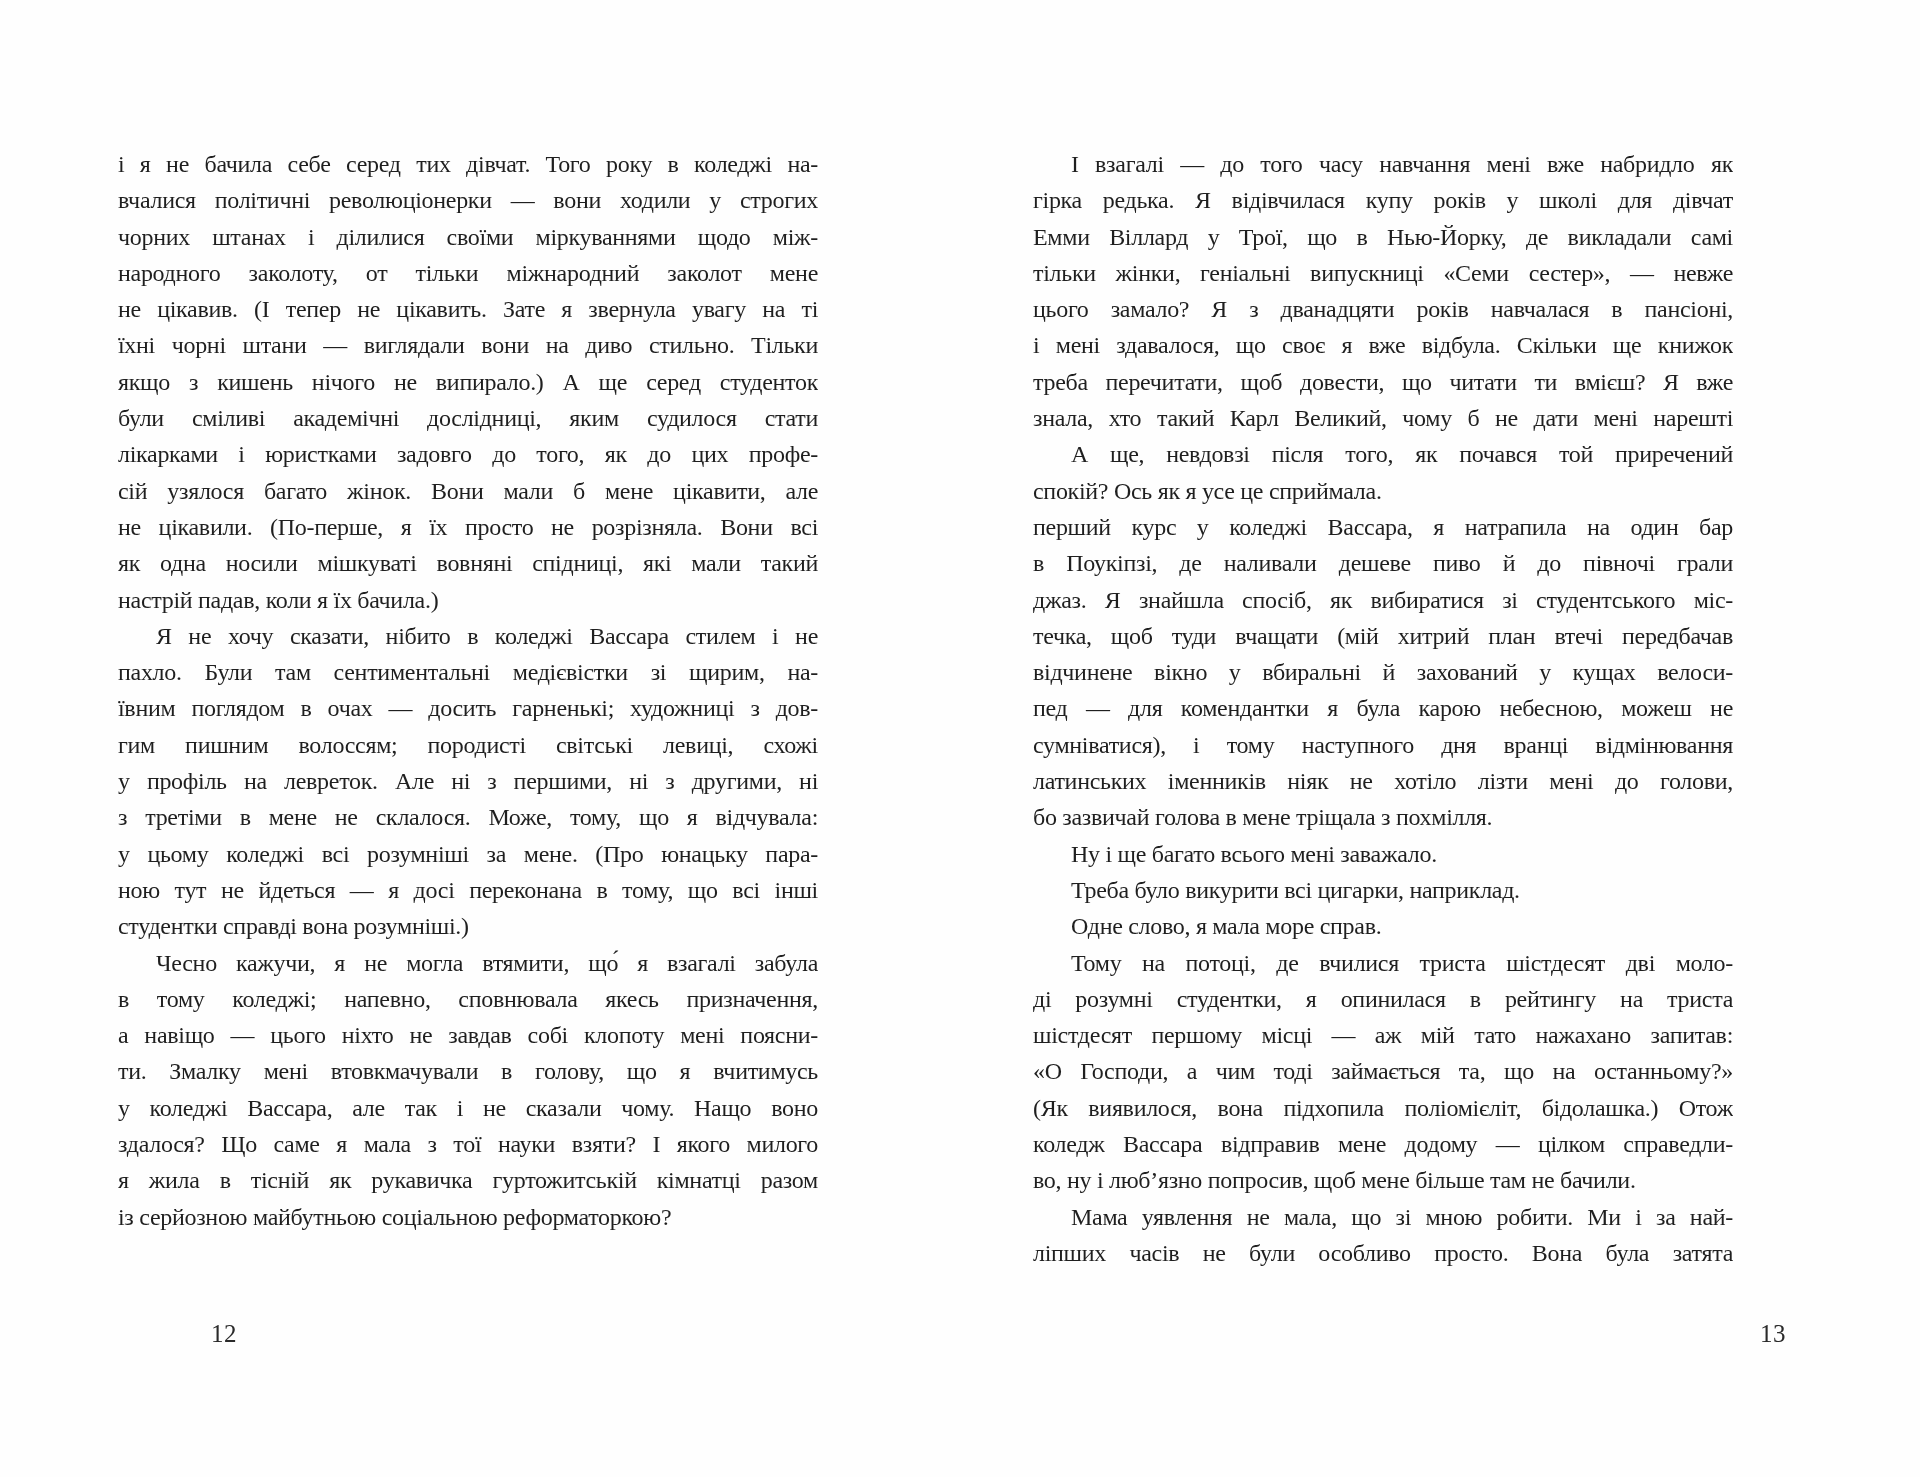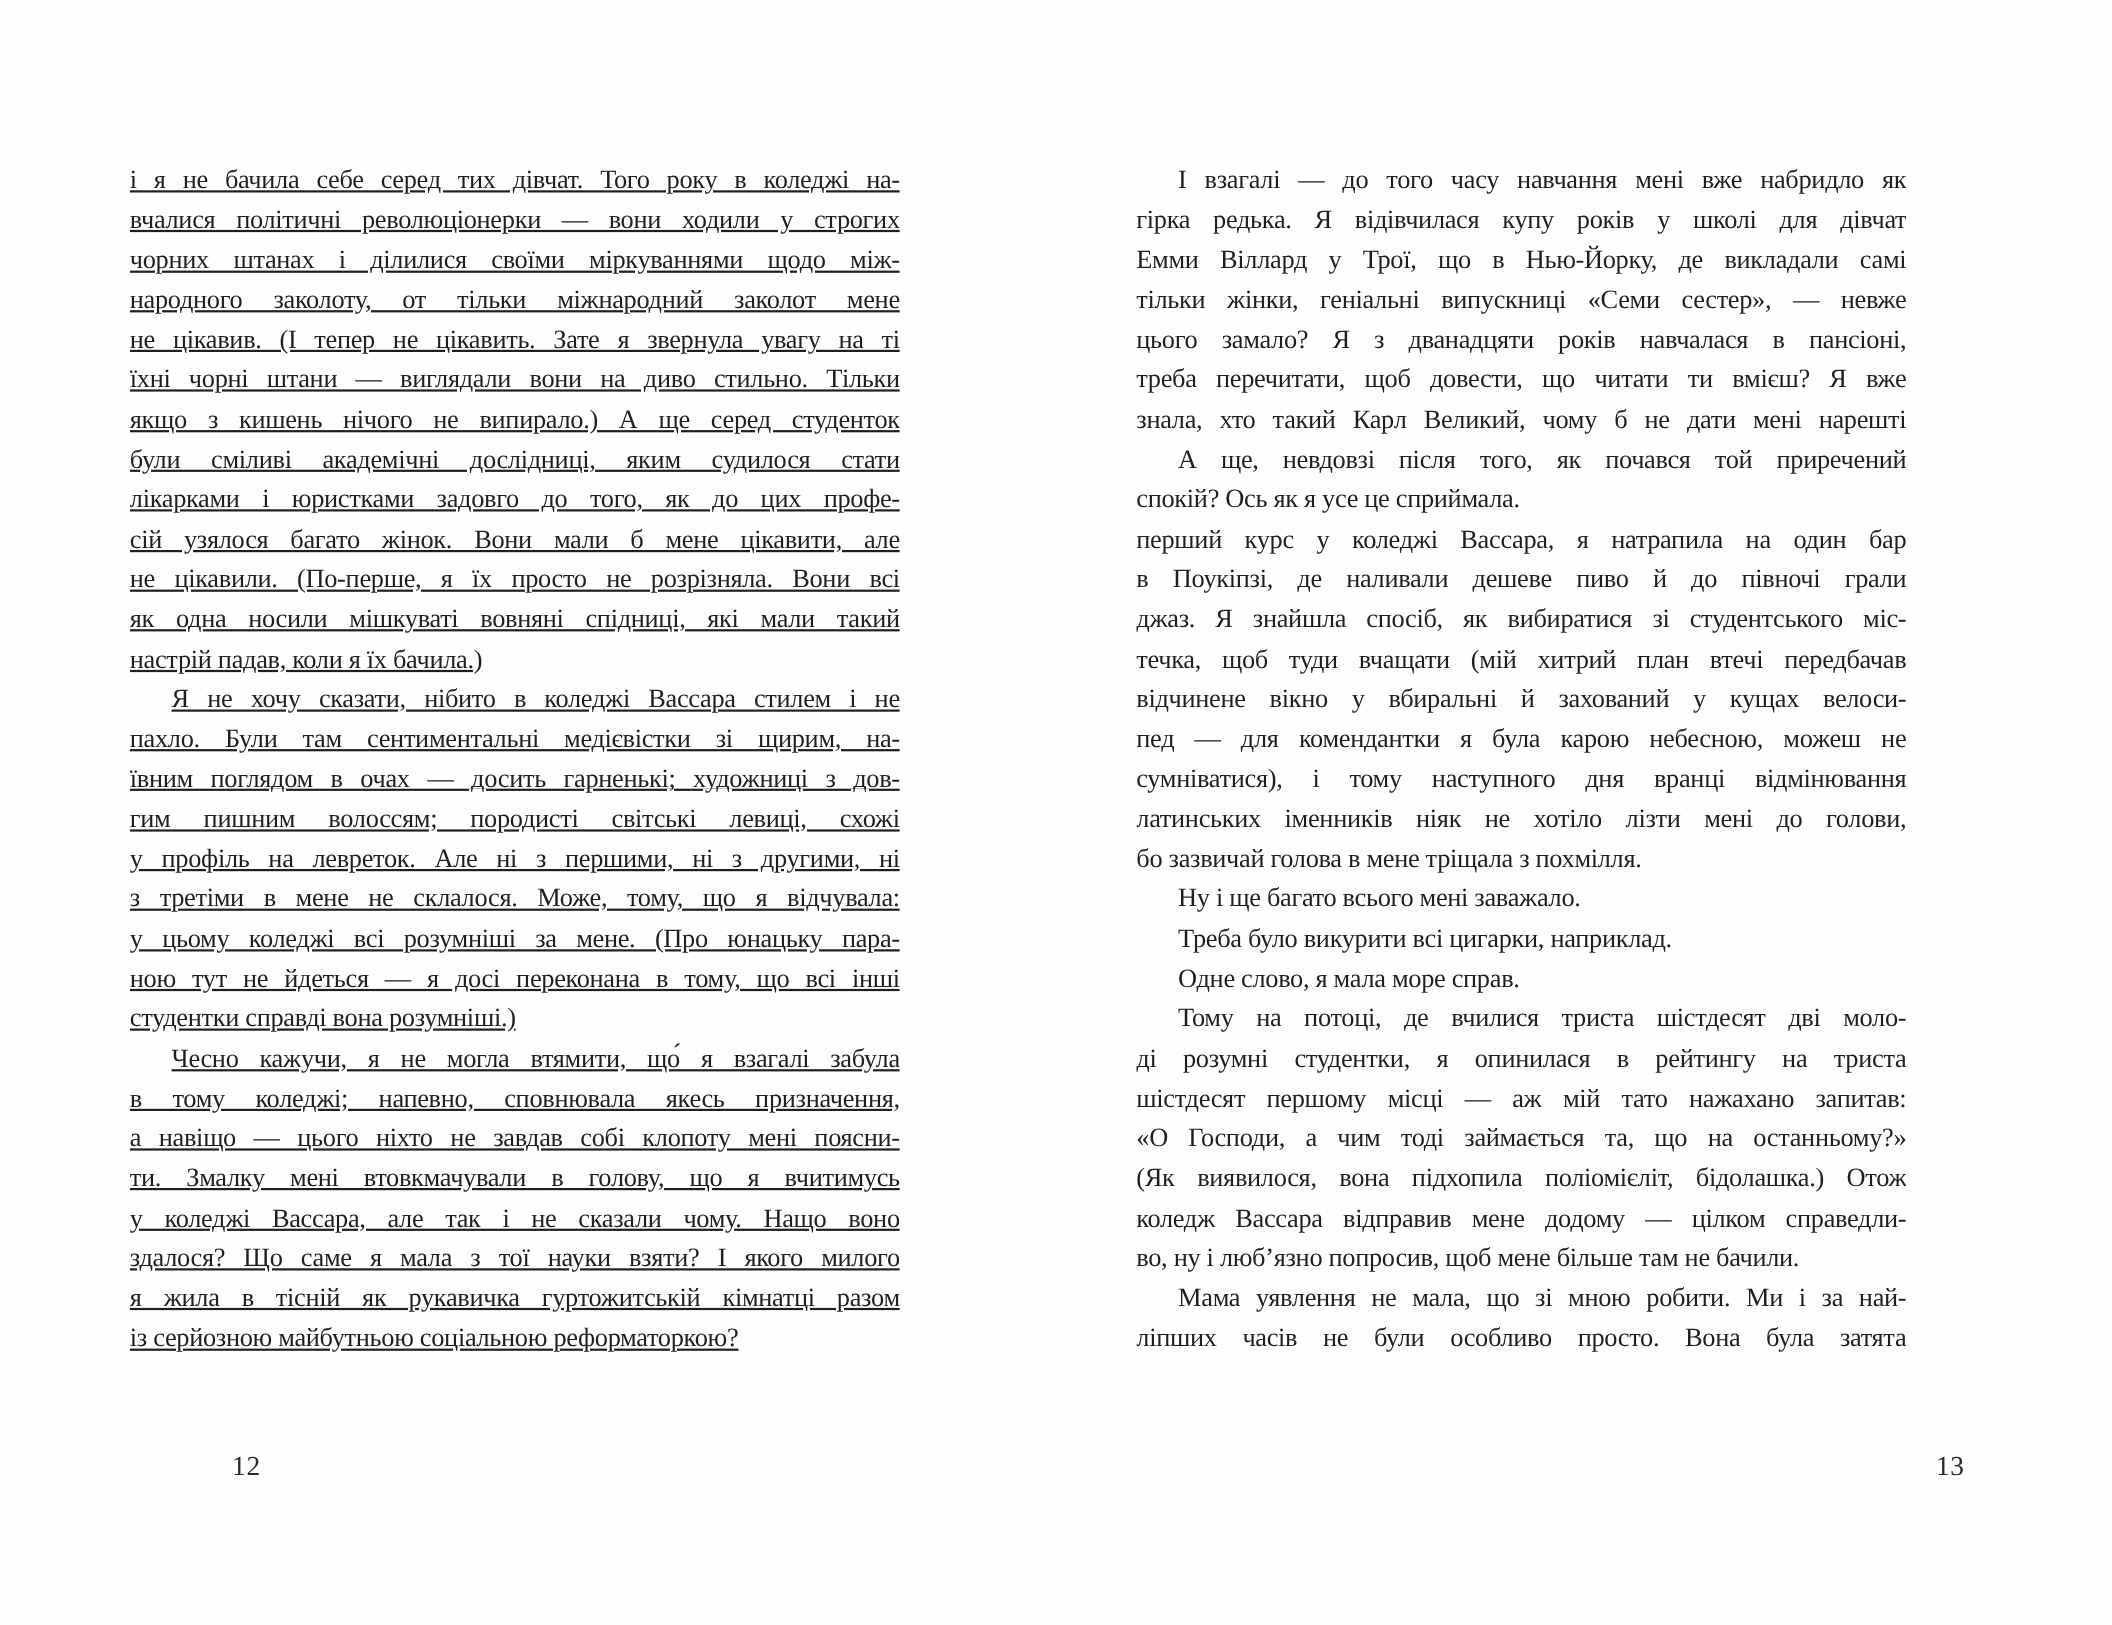--- a/index.html
+++ b/index.html
@@ -20,21 +20,21 @@
   }
   .page-text {
     position: absolute;
     top: 146px;
     width: 700px;
     color: #1f1f1f;
     font-size: 24px;
     line-height: 36.3px;
     letter-spacing: -0.3px;
   }
-  .page-text.left  { left: 118px; text-decoration: underline; }
+  .page-text.left  { left: 118px; }
   .page-text.right { left: 1033px; }
   .line {
     height: 36.3px;
     overflow: hidden;
     text-align: justify;
     text-align-last: justify;
     white-space: normal;
   }
   .line.in  { text-indent: 38px; }
   .line.end { text-align-last: left; }
@@ -86,20 +86,21 @@
       <div class="line">я жила в тісній як рукавичка гуртожитській кімнатці разом</div>
       <div class="line end">із серйозною майбутньою соціальною реформаторкою?</div>
     </div>
 
   <div class="page-text right">
       <div class="line in">І взагалі — до того часу навчання мені вже набридло як</div>
       <div class="line">гірка редька. Я відівчилася купу років у школі для дівчат</div>
       <div class="line">Емми Віллард у Трої, що в Нью-Йорку, де викладали самі</div>
       <div class="line">тільки жінки, геніальні випускниці «Семи сестер», — невже</div>
       <div class="line">цього замало? Я з дванадцяти років навчалася в пансіоні,</div>
+      <div class="line">і мені здавалося, що своє я вже відбула. Скільки ще книжок</div>
       <div class="line">треба перечитати, щоб довести, що читати ти вмієш? Я вже</div>
       <div class="line">знала, хто такий Карл Великий, чому б не дати мені нарешті</div>
       <div class="line in">А ще, невдовзі після того, як почався той приречений</div>
       <div class="line end">спокій? Ось як я усе це сприймала.</div>
       <div class="line">перший курс у коледжі Вассара, я натрапила на один бар</div>
       <div class="line">в Поукіпзі, де наливали дешеве пиво й до півночі грали</div>
       <div class="line">джаз. Я знайшла спосіб, як вибиратися зі студентського міс-</div>
       <div class="line">течка, щоб туди вчащати (мій хитрий план втечі передбачав</div>
       <div class="line">відчинене вікно у вбиральні й захований у кущах велоси-</div>
       <div class="line">пед — для комендантки я була карою небесною, можеш не</div>

